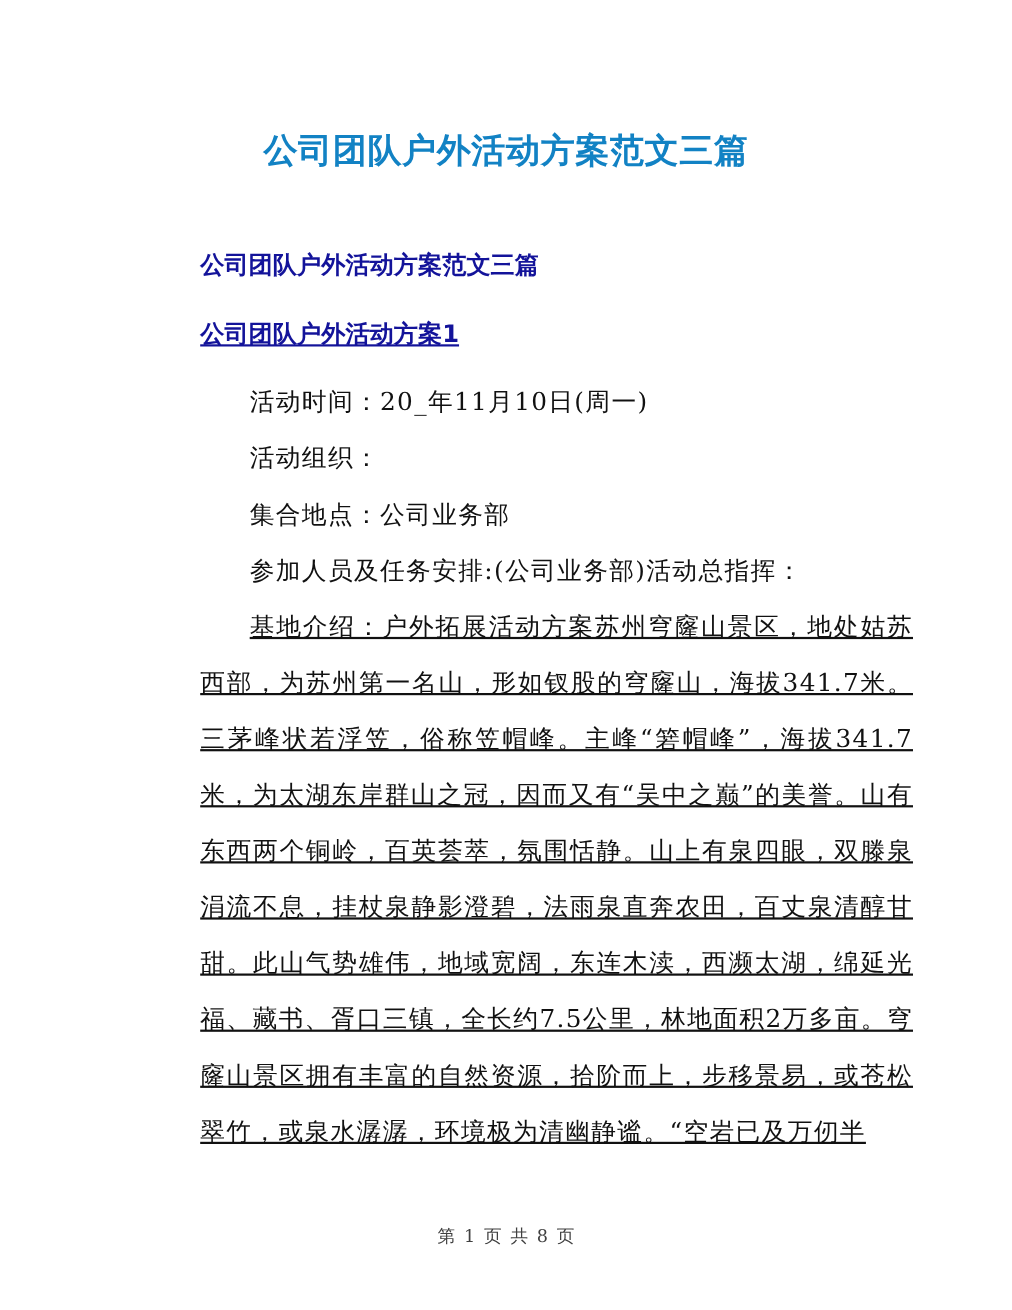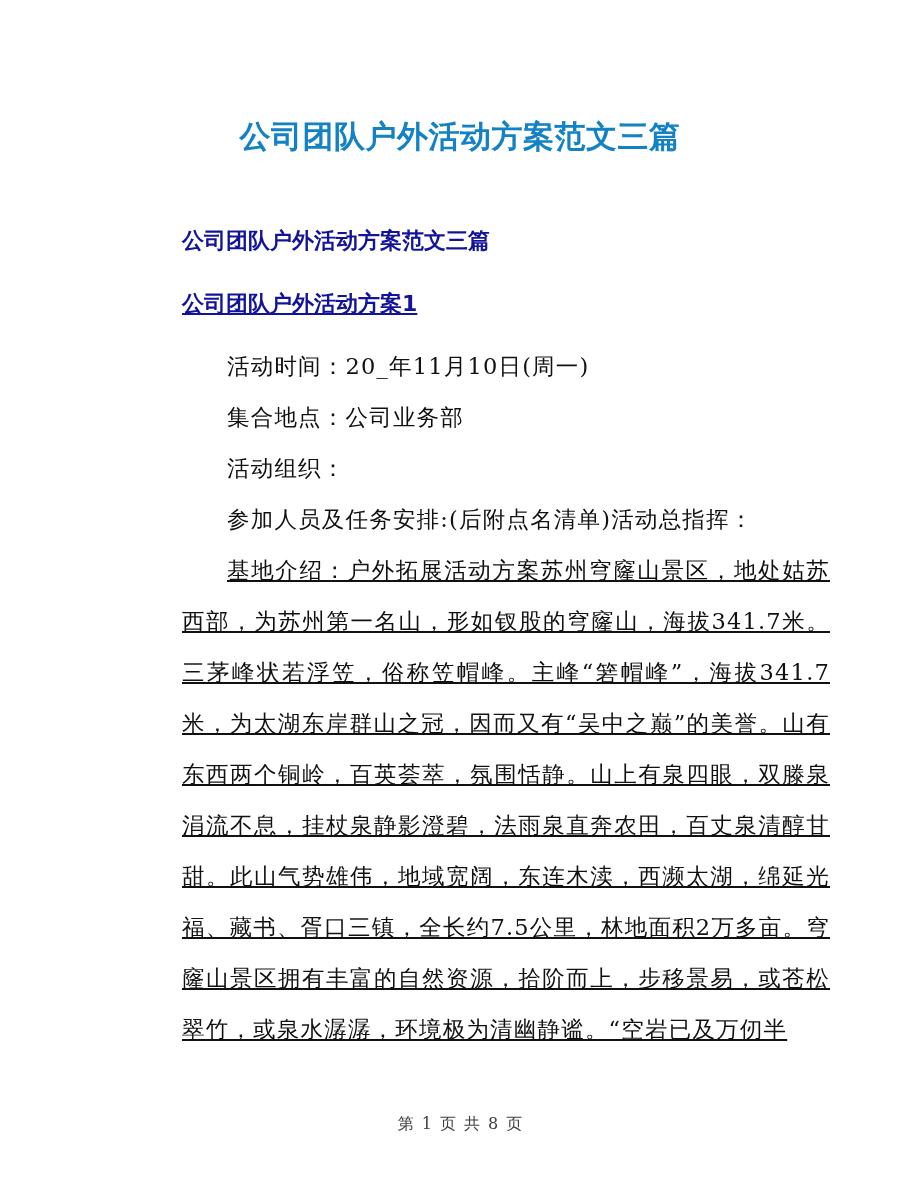--- a/index.html
+++ b/index.html
@@ -79,22 +79,22 @@
 <body>
 
 <div class="page">
   <h1 class="doc-title">公司团队户外活动方案范文三篇</h1>
 
   <h2 class="heading h-sub">公司团队户外活动方案范文三篇</h2>
   <h3 class="heading h-sec">公司团队户外活动方案1</h3>
 
   <div class="body-text">
     <p class="para">活动时间：20_年11月10日(周一)</p>
+    <p class="para">活动组织：</p>
     <p class="para">集合地点：公司业务部</p>
-    <p class="para">活动组织：</p>
-    <p class="para">参加人员及任务安排:(后附点名清单)活动总指挥：</p>
+    <p class="para">参加人员及任务安排:(公司业务部)活动总指挥：</p>
     <p class="para justify-full">基地介绍：户外拓展活动方案苏州穹窿山景区，地处姑苏西部，为苏州第一名山，形如钗股的穹窿山，海拔341.7米。三茅峰状若浮笠，俗称笠帽峰。主峰“箬帽峰”，海拔341.7米，为太湖东岸群山之冠，因而又有“吴中之巅”的美誉。山有东西两个铜岭，百英荟萃，氛围恬静。山上有泉四眼，双滕泉涓流不息，挂杖泉静影澄碧，法雨泉直奔农田，百丈泉清醇甘甜。此山气势雄伟，地域宽阔，东连木渎，西濒太湖，绵延光福、藏书、胥口三镇，全长约7.5公里，林地面积2万多亩。穹窿山景区拥有丰富的自然资源，拾阶而上，步移景易，或苍松翠竹，或泉水潺潺，环境极为清幽静谧。“空岩已及万仞半</p>
   </div>
 
   <div class="footer">
     <span>第</span><span>1</span><span>页</span><span>共</span><span>8</span><span>页</span>
   </div>
 </div>
 
 </body></html>

